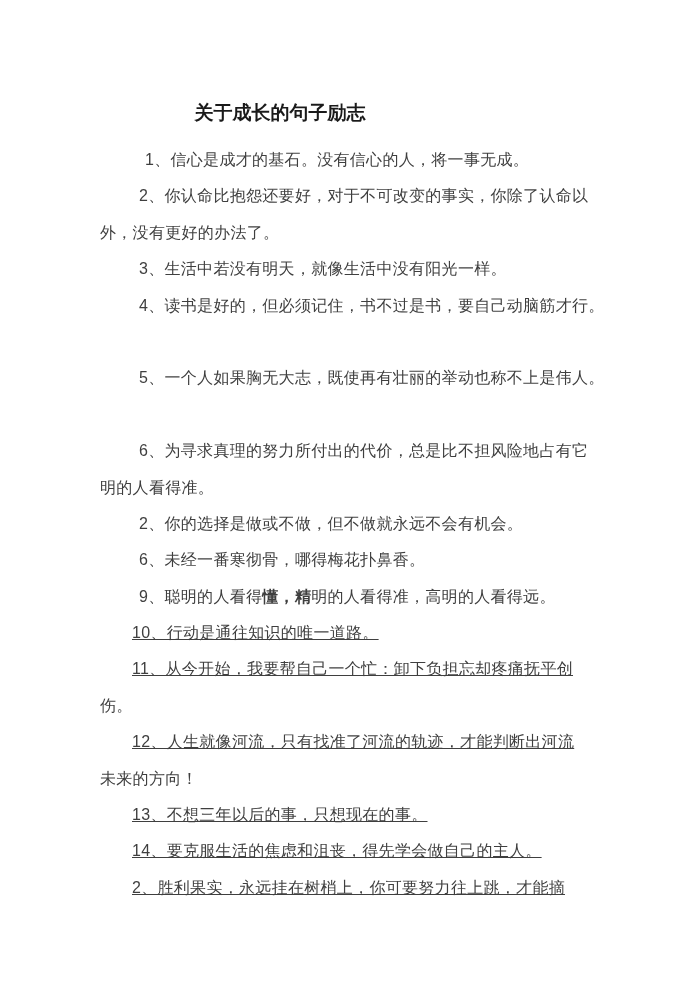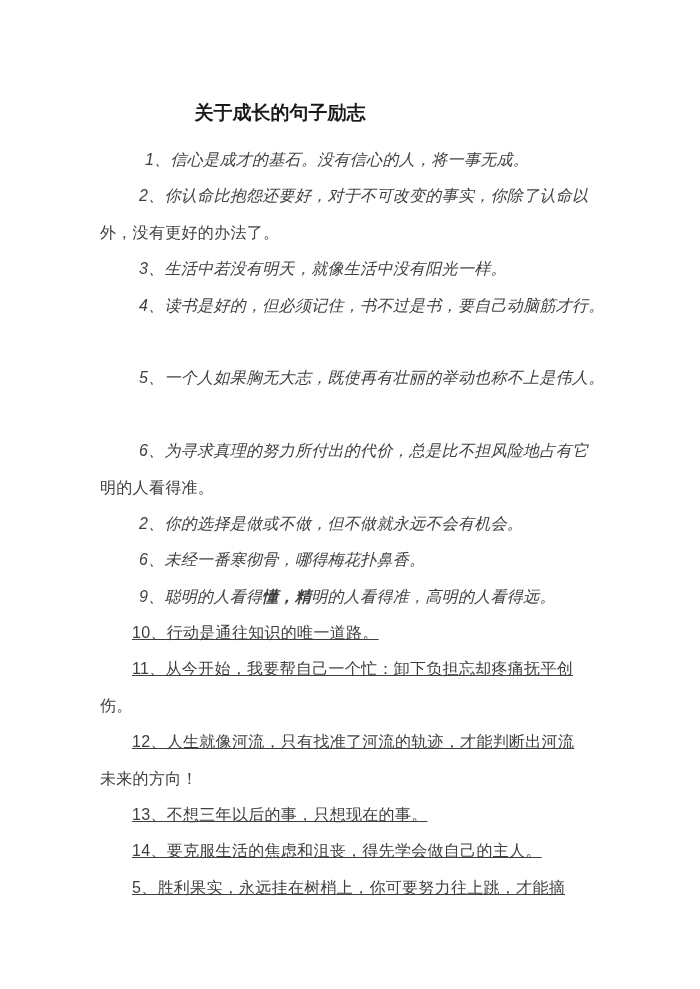--- a/index.html
+++ b/index.html
@@ -29,22 +29,22 @@
     width: 545px;
   }
   .ln {
     height: 36.4px;
     line-height: 36.4px;
     font-size: 16px;
     color: #3f3f3f;
     letter-spacing: 0.3px;
     white-space: pre;
   }
-  .i1 { text-indent: 45px; font-style: italic; }  
-  .ia { text-indent: 39px; font-style: italic; }  
+  .i1 { text-indent: 45px; }  
+  .ia { text-indent: 39px; }  
   .ib { text-indent: 32px; text-decoration: underline; }  
   .b  { font-weight: bold; }
 </style>
 </head>
 <body>
 
 <div class="page">
 
   <div class="doc-title">关于成长的句子励志</div>
 
@@ -83,16 +83,16 @@
     <div class="ln">伤。</div>
 
     <div class="ln ib">12、人生就像河流，只有找准了河流的轨迹，才能判断出河流</div>
 
     <div class="ln">未来的方向！</div>
 
     <div class="ln ib">13、不想三年以后的事，只想现在的事。</div>
 
     <div class="ln ib">14、要克服生活的焦虑和沮丧，得先学会做自己的主人。</div>
 
-    <div class="ln ib">5、胜利果实，永远挂在树梢上，你可要努力往上跳，才能摘</div>
+    <div class="ln ib">2、胜利果实，永远挂在树梢上，你可要努力往上跳，才能摘</div>
 
   </div>
 </div>
 
 </body></html>

